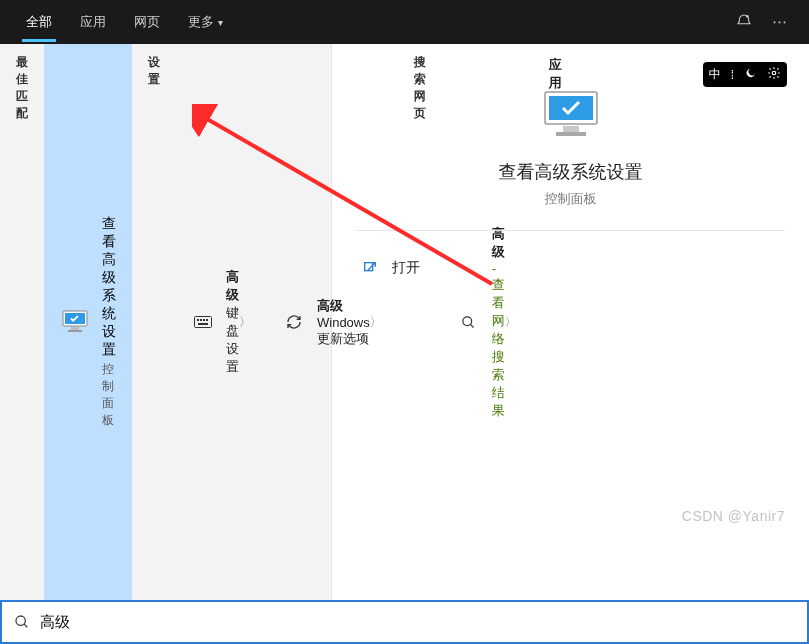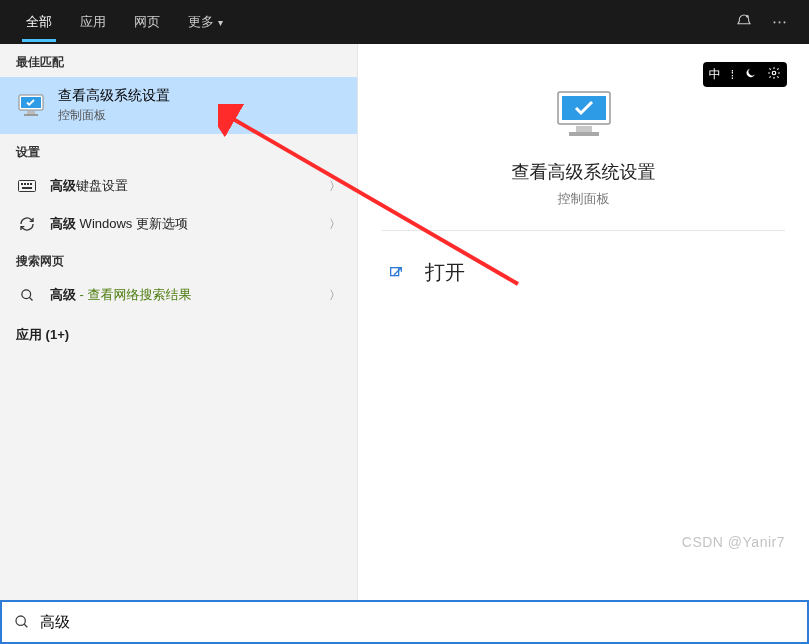--- a/index.html
+++ b/index.html
@@ -5,43 +5,43 @@
 * { box-sizing: border-box; margin: 0; padding: 0; font-family: "Microsoft YaHei", "Segoe UI", sans-serif; }
 body { width: 809px; height: 644px; overflow: hidden; background: #fff; position: relative; }
 .root { display: flex; flex-direction: column; height: 100%; }
 .tabbar { background: #1a1a1a; height: 44px; display: flex; align-items: center; padding: 0 12px; color: #ccc; font-size: 13px; }
 .tab { padding: 0 14px; height: 40px; display: flex; align-items: center; cursor: pointer; position: relative; }
 .tab.active { color: #fff; }
 .tab.active::after { content: ""; position: absolute; bottom: 0; left: 10px; right: 10px; height: 3px; background: #4cc2ff; }
 .spacer { flex: 1; }
 .feedback-icon, .more-icon { padding: 0 10px; color: #ccc; cursor: pointer; font-size: 15px; }
 .body { flex: 1; display: flex; background: #fff; overflow: hidden; }
-.left { width: 358px; background: #f3f3f3; display: flex; flex-direction: column; border-right: 1px solid #e5e5e5; }
+.left { width: 332px; background: #f3f3f3; display: flex; flex-direction: row; border-right: 1px solid #e5e5e5; }
 .section-label { font-size: 12px; font-weight: 600; color: #333; padding: 10px 16px 6px; }
 .best-match { background: #bfdfff; display: flex; align-items: center; padding: 10px 16px; gap: 12px; cursor: pointer; }
 .bm-icon svg { display: block; }
 .bm-title { font-size: 14px; color: #000; }
 .bm-sub { font-size: 12px; color: #555; margin-top: 2px; }
 .result-row { display: flex; align-items: center; padding: 10px 16px; cursor: pointer; font-size: 13px; color: #222; }
 .result-row .ricon { width: 22px; display: flex; align-items: center; justify-content: center; color: #333; }
 .result-row .rlabel { flex: 1; padding-left: 12px; }
 .result-row .chev { color: #666; font-size: 12px; }
 .rlabel .muted { color: #4d7c0f; }
 .app-count { font-size: 13px; font-weight: 600; padding: 12px 16px; color: #222; }
 .right { flex: 1; position: relative; padding: 24px; }
 .right-toolbar { position: absolute; top: 18px; right: 22px; background: #000; color: #fff; border-radius: 4px; display: flex; align-items: center; padding: 4px 6px; gap: 10px; font-size: 12px; }
 .preview-center { display: flex; flex-direction: column; align-items: center; margin-top: 20px; }
 .preview-icon svg { display: block; }
 .preview-title { font-size: 18px; color: #222; margin-top: 16px; }
 .preview-sub { font-size: 13px; color: #777; margin-top: 6px; }
 .divider { height: 1px; background: #e5e5e5; margin: 22px 0; }
-.action-row { display: flex; align-items: center; gap: 19px; padding: 6px 4px; font-size: 20px; color: #222; cursor: pointer; }
+.action-row { display: flex; align-items: center; gap: 12px; padding: 6px 4px; font-size: 14px; color: #222; cursor: pointer; }
 .action-row .aicon { color: #2e7cd6; width: 20px; display: flex; justify-content: center; }
 .arrow-annot { position: absolute; pointer-events: none; }
-.watermark { position: absolute; right: 24px; bottom: 50px; color: rgba(120,120,120,.45); font-size: 14px; letter-spacing: .5px; }
+.watermark { position: absolute; right: 24px; bottom: 76px; color: rgba(120,120,120,.45); font-size: 14px; letter-spacing: .5px; }
 .searchbar { height: 44px; border: 2px solid #2e7cd6; display: flex; align-items: center; padding: 0 10px; background: #fff; }
 .searchbar .sicon { color: #444; width: 20px; display: flex; justify-content: center; }
 .searchbar input { border: none; outline: none; flex: 1; font-size: 15px; padding: 0 8px; background: transparent; }
 b { font-weight: 700; }
 </style>
 </head>
 <body>
 
 <div class="root">
   <div class="tabbar">

